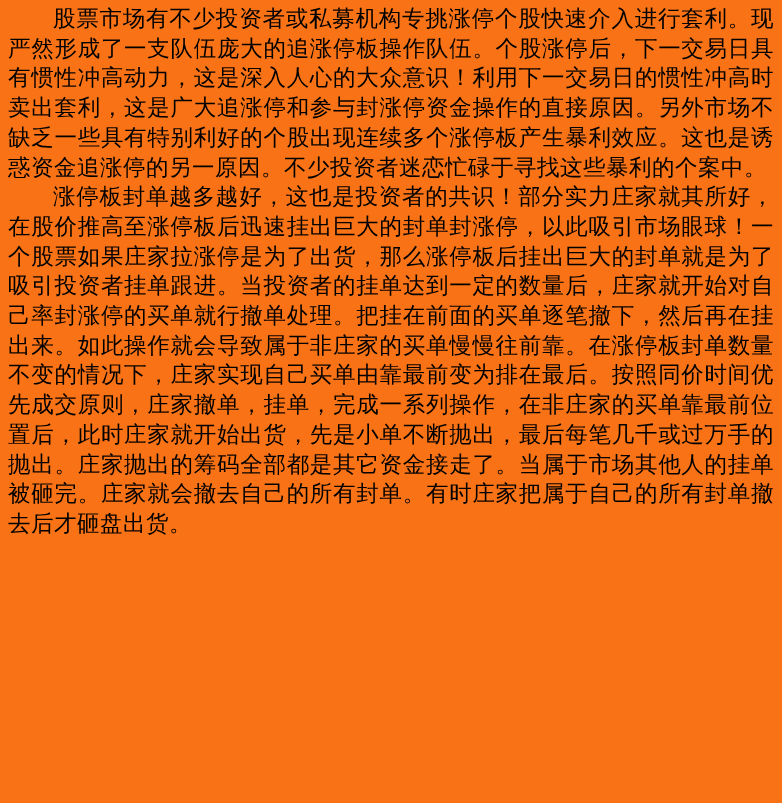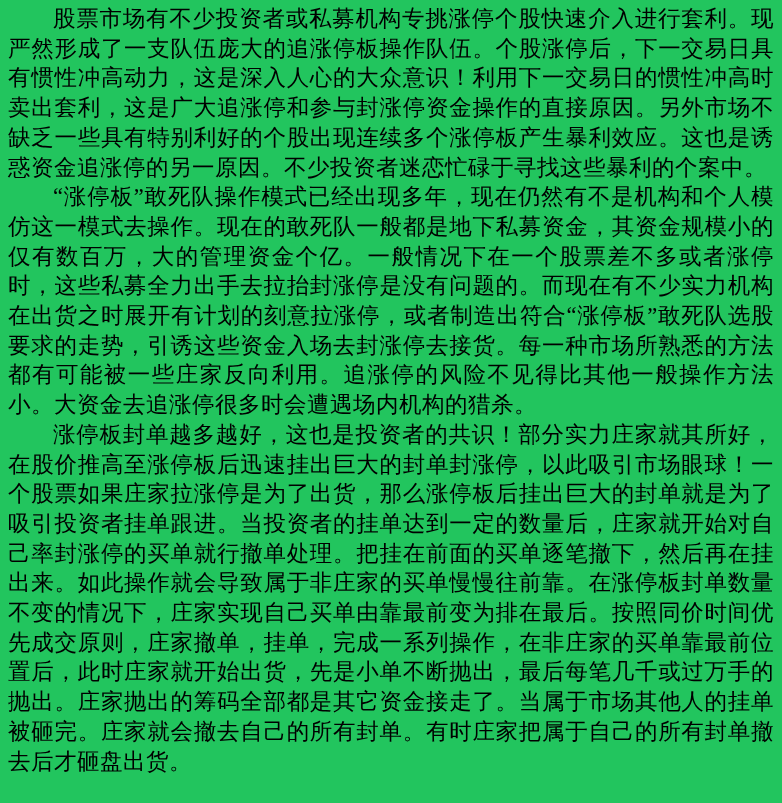--- a/index.html
+++ b/index.html
@@ -5,36 +5,35 @@
     html, body {
       margin: 0;
       padding: 0;
       background: #ffffff;
     }
     .page {
       width: 782px;
       height: 803px;
       box-sizing: border-box;
       padding: 4px 8px 4px 8px;
-      background: #22c55e;
+      background: #f97316;
       color: #000000;
       font-family: "Liberation Serif", "DejaVu Serif", serif;
       font-size: 22.5px;
       line-height: 29.7px;
       text-align: justify;
       overflow: hidden;
       letter-spacing: 0.5px;
     }
     .page p {
       margin: 0;
       padding: 0;
       text-indent: 2em;
       word-break: break-all;
     }
   </style>
 </head>
 <body>
 
 <div class="page">
   <p>股票市场有不少投资者或私募机构专挑涨停个股快速介入进行套利。现严然形成了一支队伍庞大的追涨停板操作队伍。个股涨停后，下一交易日具有惯性冲高动力，这是深入人心的大众意识！利用下一交易日的惯性冲高时卖出套利，这是广大追涨停和参与封涨停资金操作的直接原因。另外市场不缺乏一些具有特别利好的个股出现连续多个涨停板产生暴利效应。这也是诱惑资金追涨停的另一原因。不少投资者迷恋忙碌于寻找这些暴利的个案中。</p>
-  <p>“涨停板”敢死队操作模式已经出现多年，现在仍然有不是机构和个人模仿这一模式去操作。现在的敢死队一般都是地下私募资金，其资金规模小的仅有数百万，大的管理资金个亿。一般情况下在一个股票差不多或者涨停时，这些私募全力出手去拉抬封涨停是没有问题的。而现在有不少实力机构在出货之时展开有计划的刻意拉涨停，或者制造出符合“涨停板”敢死队选股要求的走势，引诱这些资金入场去封涨停去接货。每一种市场所熟悉的方法都有可能被一些庄家反向利用。追涨停的风险不见得比其他一般操作方法小。大资金去追涨停很多时会遭遇场内机构的猎杀。</p>
   <p>涨停板封单越多越好，这也是投资者的共识！部分实力庄家就其所好，在股价推高至涨停板后迅速挂出巨大的封单封涨停，以此吸引市场眼球！一个股票如果庄家拉涨停是为了出货，那么涨停板后挂出巨大的封单就是为了吸引投资者挂单跟进。当投资者的挂单达到一定的数量后，庄家就开始对自己率封涨停的买单就行撤单处理。把挂在前面的买单逐笔撤下，然后再在挂出来。如此操作就会导致属于非庄家的买单慢慢往前靠。在涨停板封单数量不变的情况下，庄家实现自己买单由靠最前变为排在最后。按照同价时间优先成交原则，庄家撤单，挂单，完成一系列操作，在非庄家的买单靠最前位置后，此时庄家就开始出货，先是小单不断抛出，最后每笔几千或过万手的抛出。庄家抛出的筹码全部都是其它资金接走了。当属于市场其他人的挂单被砸完。庄家就会撤去自己的所有封单。有时庄家把属于自己的所有封单撤去后才砸盘出货。</p>
 </div>
 
 </body></html>

